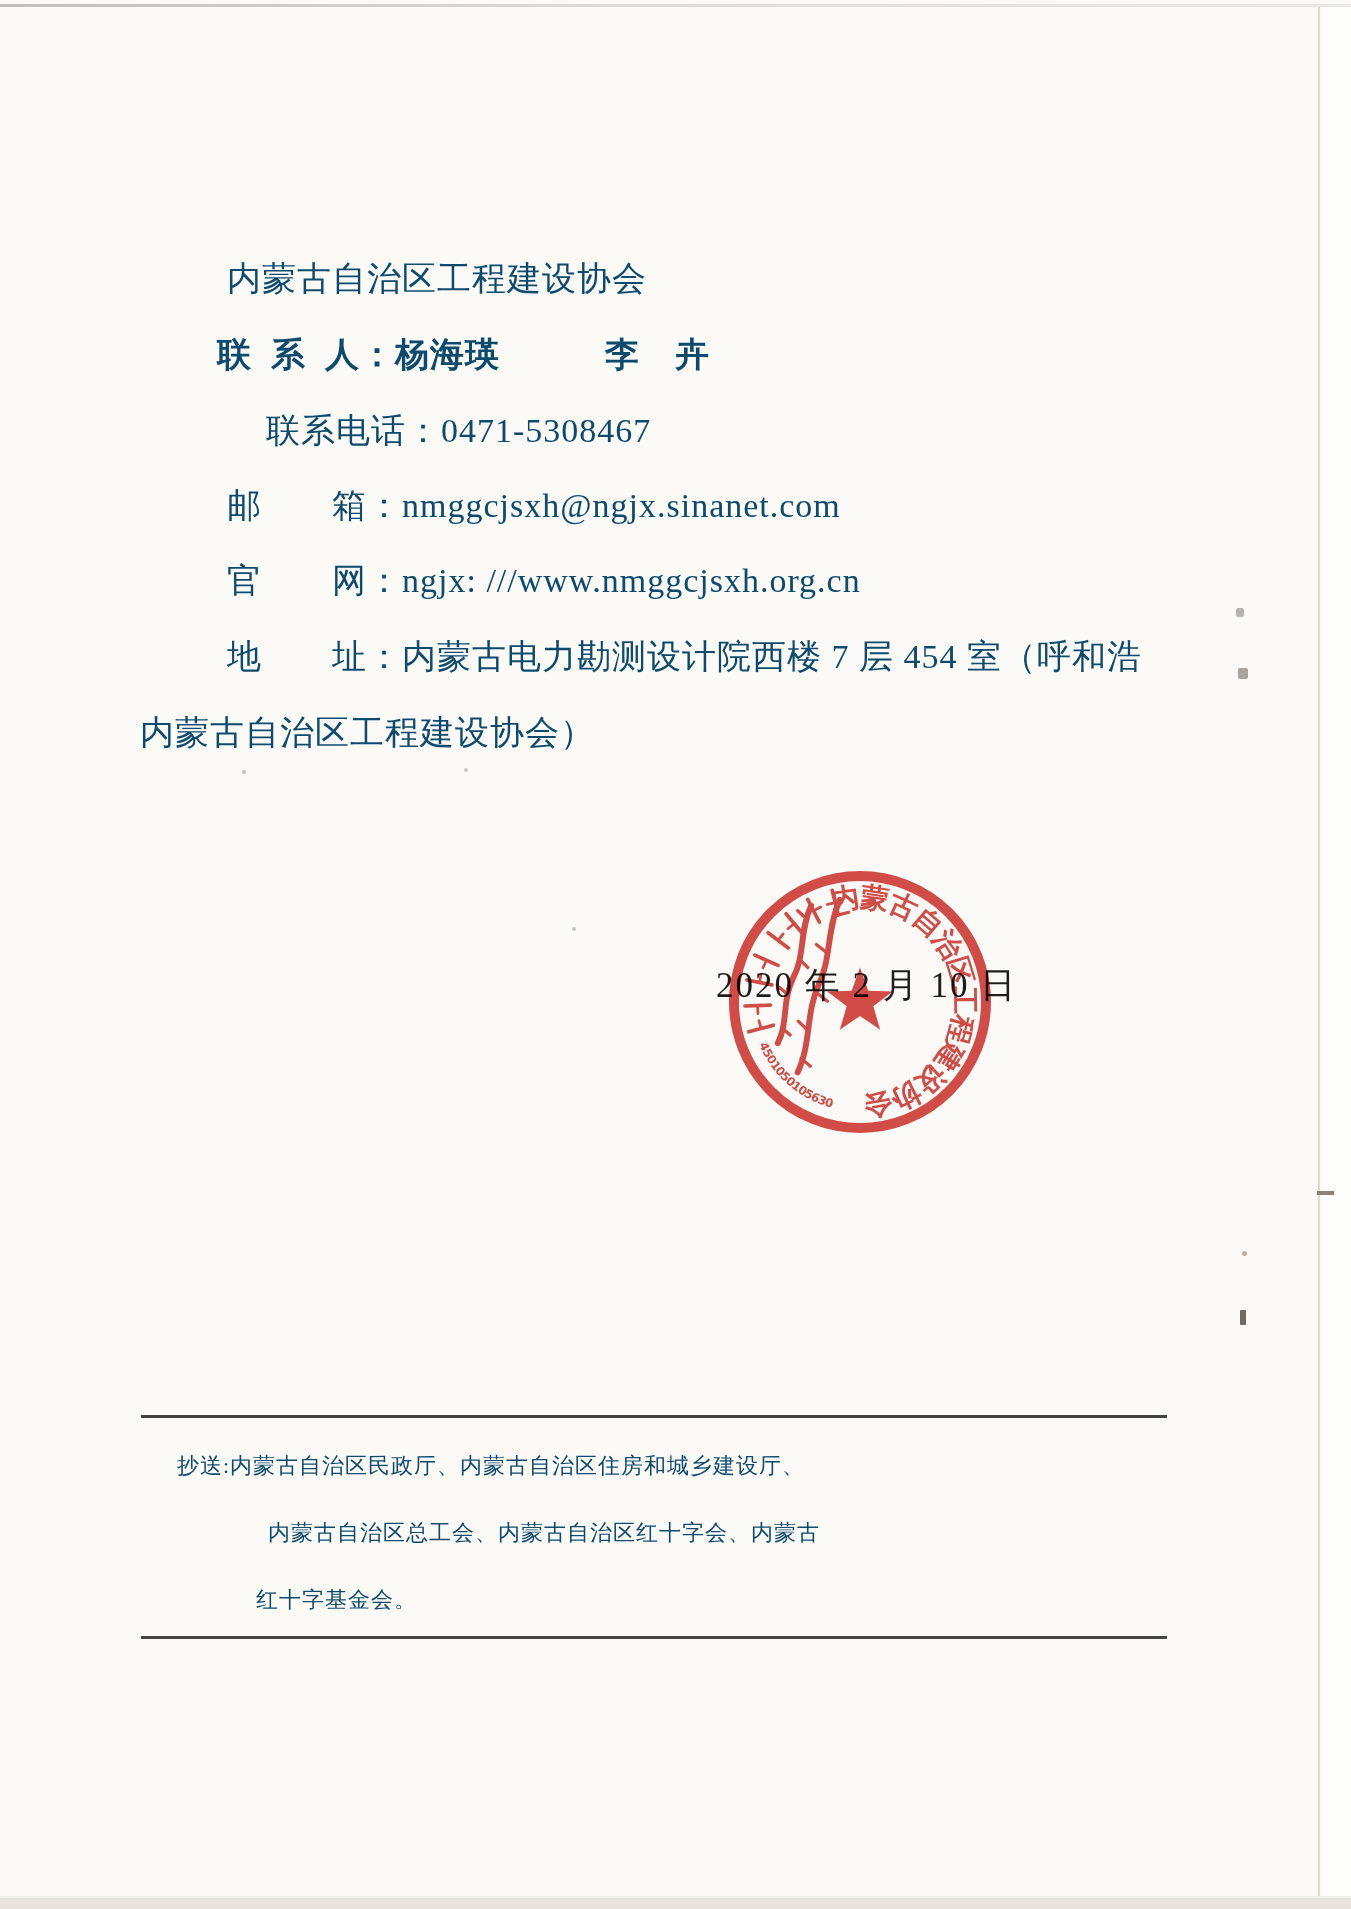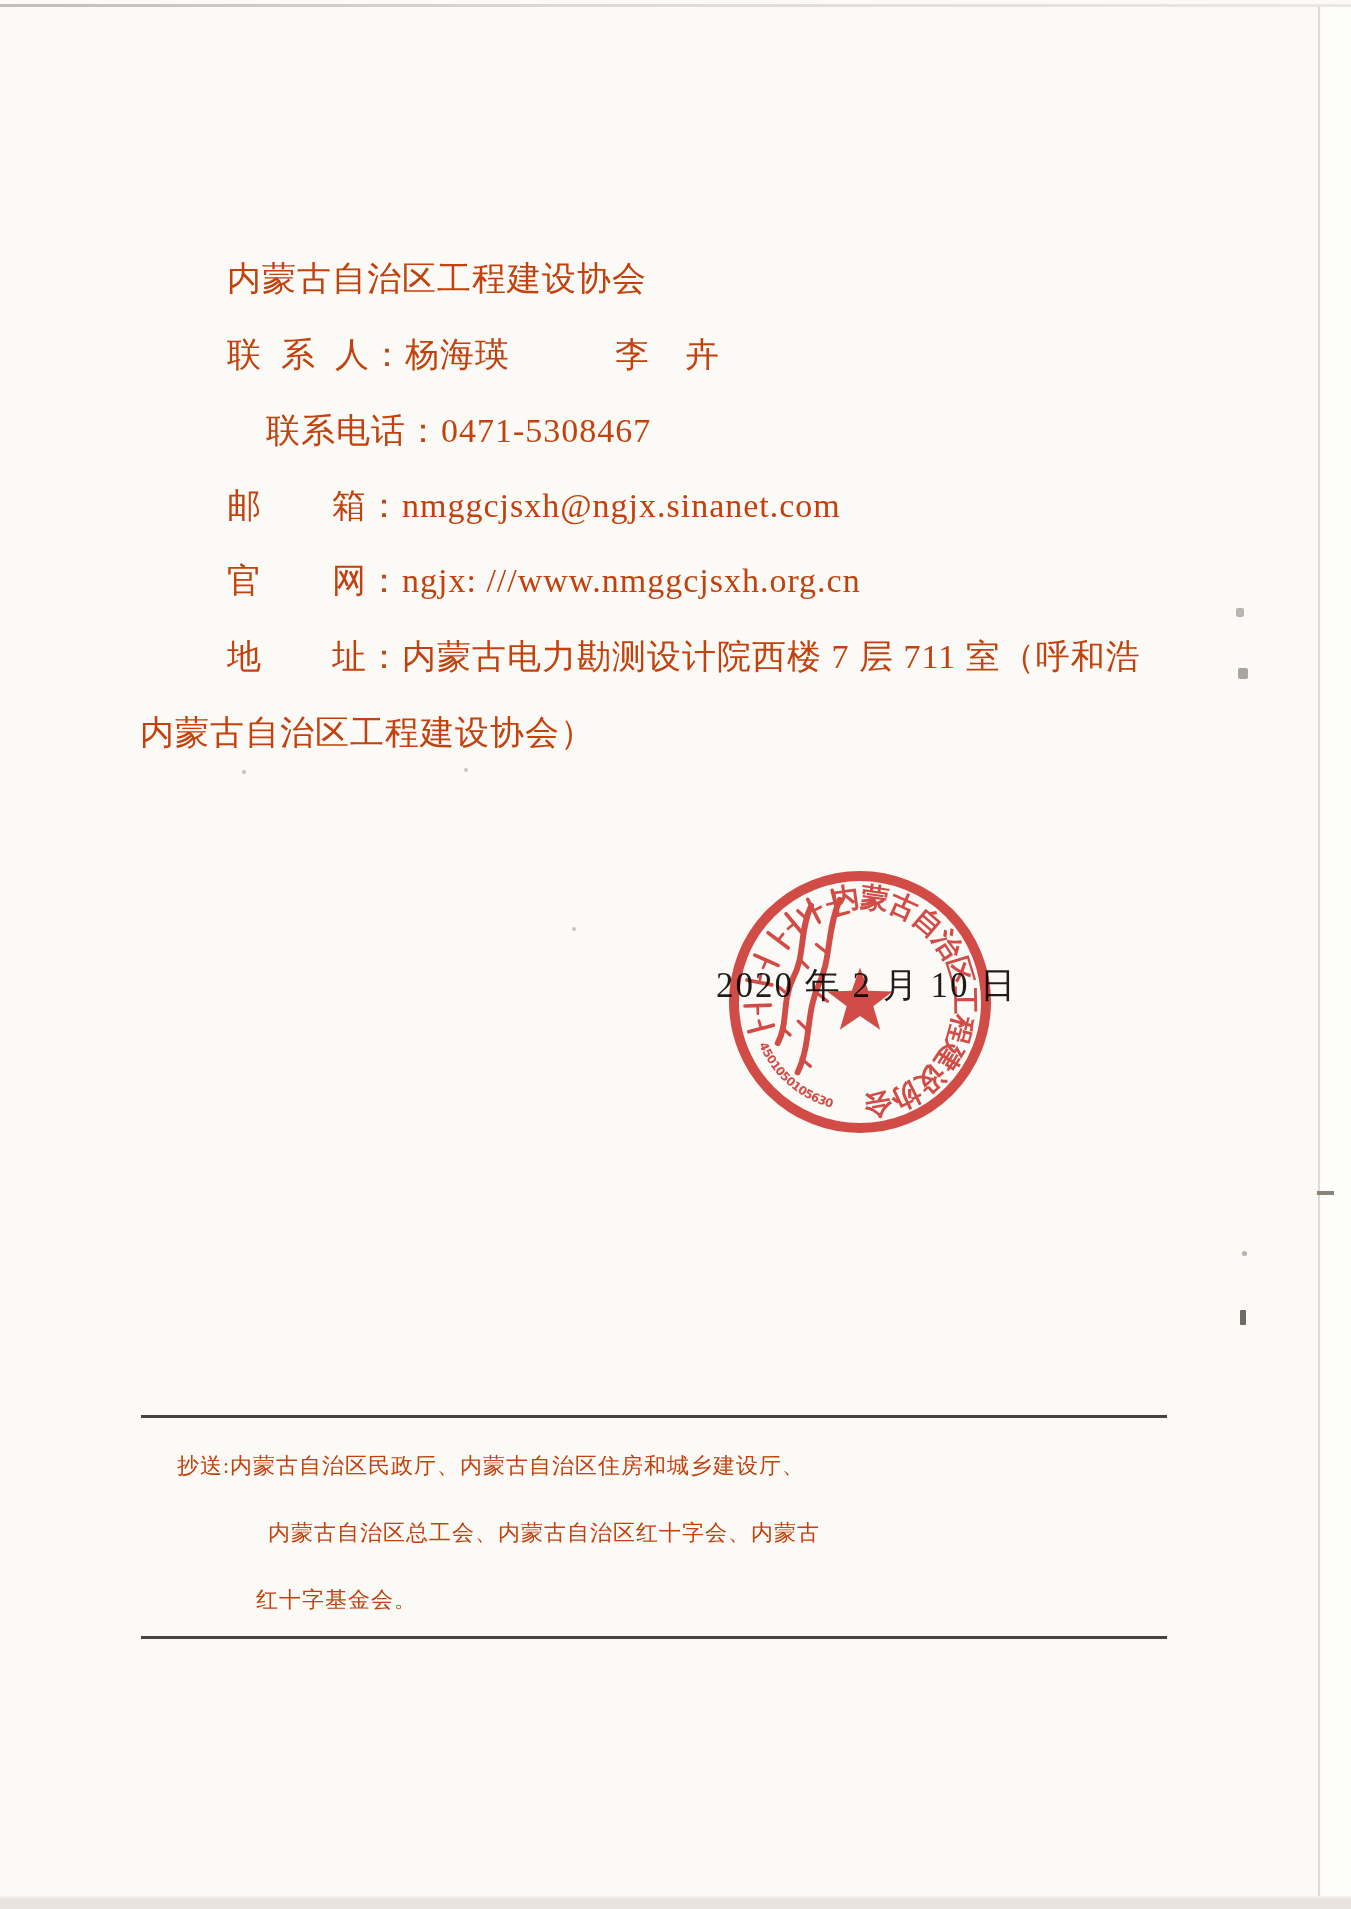--- a/index.html
+++ b/index.html
@@ -2,21 +2,21 @@
 <html style="--stamp-color: #d23f3a;"><head>
 <meta charset="utf-8">
 <style>
   html,body{margin:0;padding:0;}
   body{
     width:1351px;height:1909px;position:relative;overflow:hidden;
     background:#fbfaf7;
     font-family:"Liberation Serif","DejaVu Serif",serif;
   }
   .line{
-    position:absolute;white-space:pre;color:#c2410c;
+    position:absolute;white-space:pre;color:#0c4a6e;
     font-size:34px;letter-spacing:1px;line-height:1;
   }
   .cc-line{font-size:22px;}
   .date-line{
     position:absolute;white-space:pre;color:#1e1d1b;
     font-size:35px;letter-spacing:2px;z-index:1;line-height:1;
   }
   .rule{
     position:absolute;left:141px;width:1026px;height:3px;
     background:#45443f;
@@ -54,25 +54,25 @@
     left:0;top:1896px;width:100%;height:13px;
     background:#e8e3de;border-top:2px solid #f3f1ee;
   }
 </style>
 </head>
 <body>
 
 <div>
 
   <div class="line" style="left:227px;top:262px;">内蒙古自治区工程建设协会</div>
-  <div class="line" style="left:227px;top:338px;">联  系  人：杨海瑛　　　李　卉</div>
+  <div class="line" style="left:217px;top:338px;font-weight:bold;">联  系  人：杨海瑛　　　李　卉</div>
   <div class="line" style="left:227px;top:414px;margin-left:39px;">联系电话：0471-5308467</div>
   <div class="line" style="left:227px;top:489px;text-align:right;">邮　　箱：nmggcjsxh@ngjx.sinanet.com</div>
   <div class="line" style="left:227px;top:564px;">官　　网：ngjx: ///www.nmggcjsxh.org.cn</div>
-  <div class="line" style="left:227px;top:640px;">地　　址：内蒙古电力勘测设计院西楼 7 层 711 室（呼和浩</div>
+  <div class="line" style="left:227px;top:640px;">地　　址：内蒙古电力勘测设计院西楼 7 层 454 室（呼和浩</div>
   <div class="line" style="left:140px;top:716px;">内蒙古自治区工程建设协会）</div>
 
   <div class="date-line" style="left:716px;top:968px;">2020 年 2 月 10 日</div>
 
   <div class="stamp-wrap">
     <svg id="stamp-svg" viewBox="0 0 300 300" xmlns="http://www.w3.org/2000/svg">
       <circle class="stamp-ring" cx="150" cy="150" r="139"></circle>
       <path class="stamp-star" d="M150,112 L159.1,137.5 L186.1,138.3 L164.7,154.8 L172.3,180.7
                L150,165.5 L127.7,180.7 L135.3,154.8 L113.9,138.3 L140.9,137.5 Z"></path>
       <g class="stamp-stroke" transform="rotate(14 150 150)">

